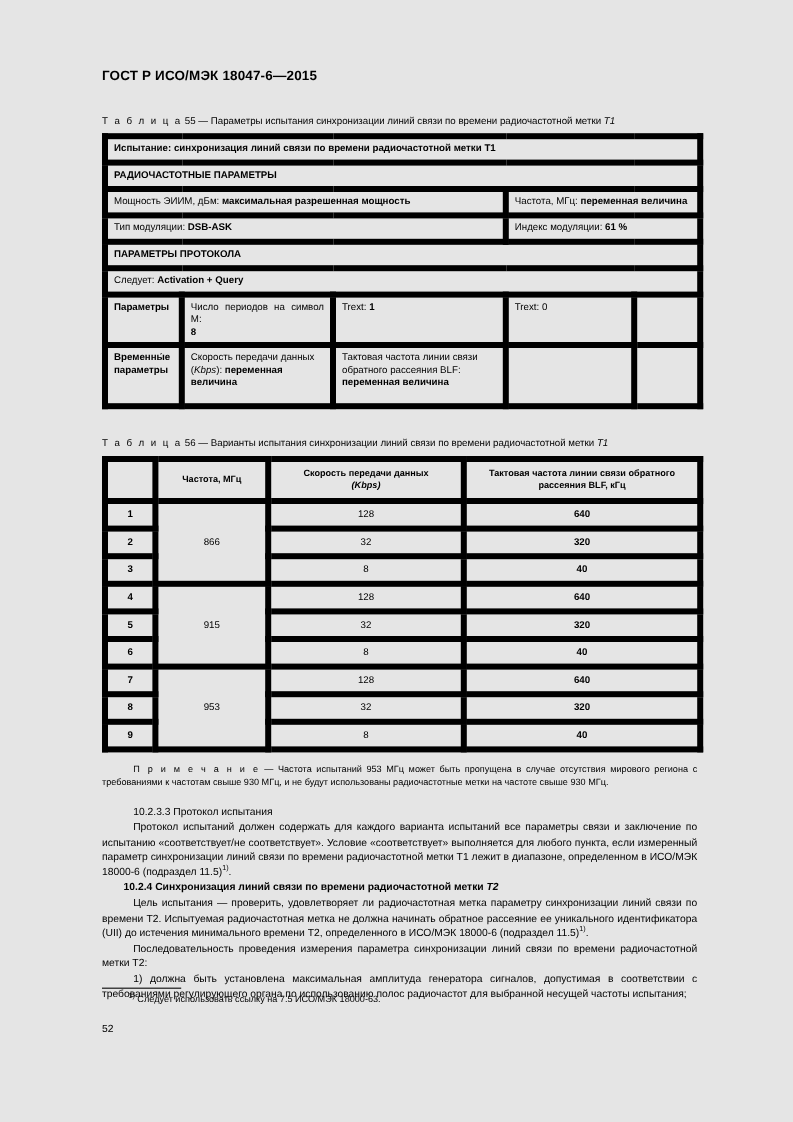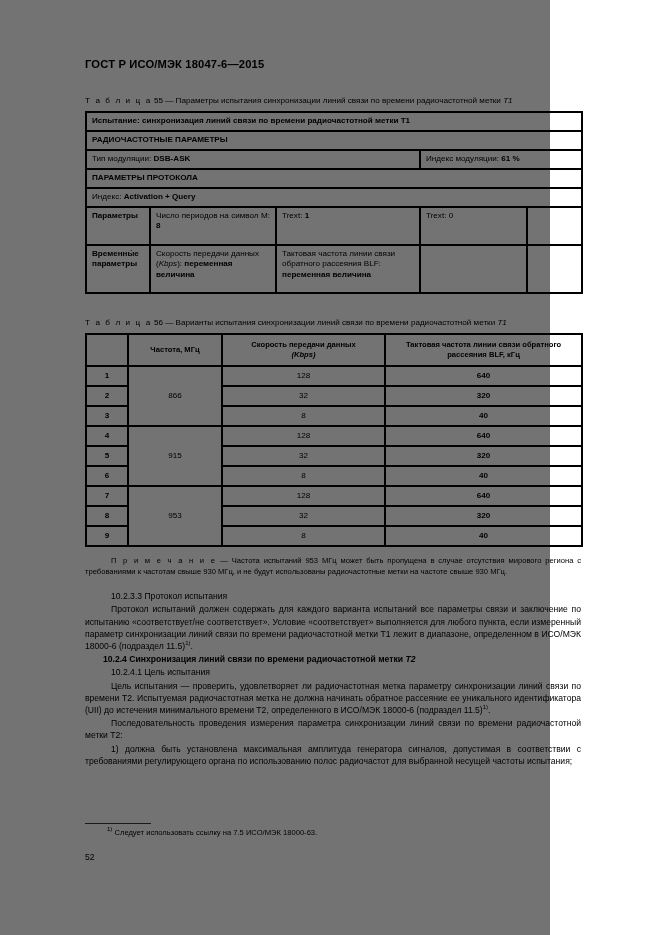--- a/index.html
+++ b/index.html
@@ -11,23 +11,23 @@
     width: 661px;
     height: 935px;
     position: relative;
     font-family: "Liberation Sans", sans-serif;
     color: #000000;
     overflow: hidden;
   }
   .page {
     position: absolute;
     left: 0; top: 0;
-    width: 550px;
+    width: 661px;
     height: 935px;
-    background: #737373;
+    background: #e5e5e5;
   }
   .content {
     position: absolute;
     left: 85px;
     top: 58px;
     width: 496px;
   }
 
   
   .doc-header {
@@ -51,21 +51,21 @@
     font-style: italic;
   }
 
   
   table {
     border-collapse: collapse;
     width: 100%;
     table-layout: fixed;
   }
   table td, table th {
-    border: 2px solid #000000;
+    border: 5px solid #000000;
     padding: 3px 5px;
     font-size: 8.1px;
     line-height: 1.28;
     vertical-align: top;
     font-weight: normal;
     text-align: left;
   }
 
   
   .t55 { margin-bottom: 24px; }
@@ -199,34 +199,44 @@
           <td colspan="5">
             <span class="bold">Испытание:</span>
             <span class="bold">синхронизация линий связи по времени радиочастотной метки Т1</span>
           </td>
         </tr>
         <tr>
           <td colspan="5" class="center">РАДИОЧАСТОТНЫЕ ПАРАМЕТРЫ</td>
         </tr>
         <tr>
           <td colspan="3">
+            <span>Мощность ЭИИМ, дБм:</span>
+            <span class="bold">максимальная разрешенная мощность</span>
+          </td>
+          <td colspan="2">
+            <span>Частота, МГц:</span>
+            <span class="bold">переменная величина</span>
+          </td>
+        </tr>
+        <tr>
+          <td colspan="3">
             <span>Тип модуляции:</span>
             <span class="bold">DSB-ASK</span>
           </td>
           <td colspan="2">
             <span>Индекс модуляции:</span>
             <span class="bold">61 %</span>
           </td>
         </tr>
         <tr>
           <td colspan="5" class="center">ПАРАМЕТРЫ ПРОТОКОЛА</td>
         </tr>
         <tr>
           <td colspan="5">
-            <span>Индекс:</span>
+            <span>Следует:</span>
             <span class="bold">Activation + Query</span>
           </td>
         </tr>
         <tr>
           <td class="param-label tall">Параметры</td>
           <td class="tall">
             <span class="justify" style="display:block">Число периодов на символ M:</span>
             <span class="bold">8</span>
           </td>
           <td class="tall">
@@ -344,21 +354,20 @@
 
     <p class="clause">10.2.3.3  Протокол испытания</p>
     <p class="para">
       <span>Протокол испытаний должен содержать для каждого варианта испытаний все параметры связи и заключение по испытанию «соответствует/не соответствует». Условие «соответствует» выполняется для любого пункта, если измеренный параметр синхронизации линий связи по времени радиочастотной метки Т1 лежит в диапазоне, определенном в ИСО/МЭК 18000-6 (подраздел 11.5)</span><sup>1)</sup><span>.</span>
     </p>
 
     <p class="clause-b">
       <span>10.2.4  Синхронизация линий связи по времени радиочастотной метки </span><i>Т2</i>
     </p>
 
-    <p class="clause">10.2.4.1  Цель испытания</p>
     <p class="para">
       <span>Цель испытания — проверить, удовлетворяет ли радиочастотная метка параметру синхронизации линий связи по времени Т2. Испытуемая радиочастотная метка не должна начинать обратное рассеяние ее уникального идентификатора (UII) до истечения минимального времени Т2, определенного в ИСО/МЭК 18000-6 (подраздел 11.5)</span><sup>1)</sup><span>.</span>
     </p>
 
     <p class="para">Последовательность проведения измерения параметра синхронизации линий связи по времени радиочастотной метки Т2:</p>
     <p class="para">1) должна быть установлена максимальная амплитуда генератора сигналов, допустимая в соответствии с требованиями регулирующего органа по использованию полос радиочастот для выбранной несущей частоты испытания;</p>
 
   </div>
 
   <div class="footnote-wrap">

